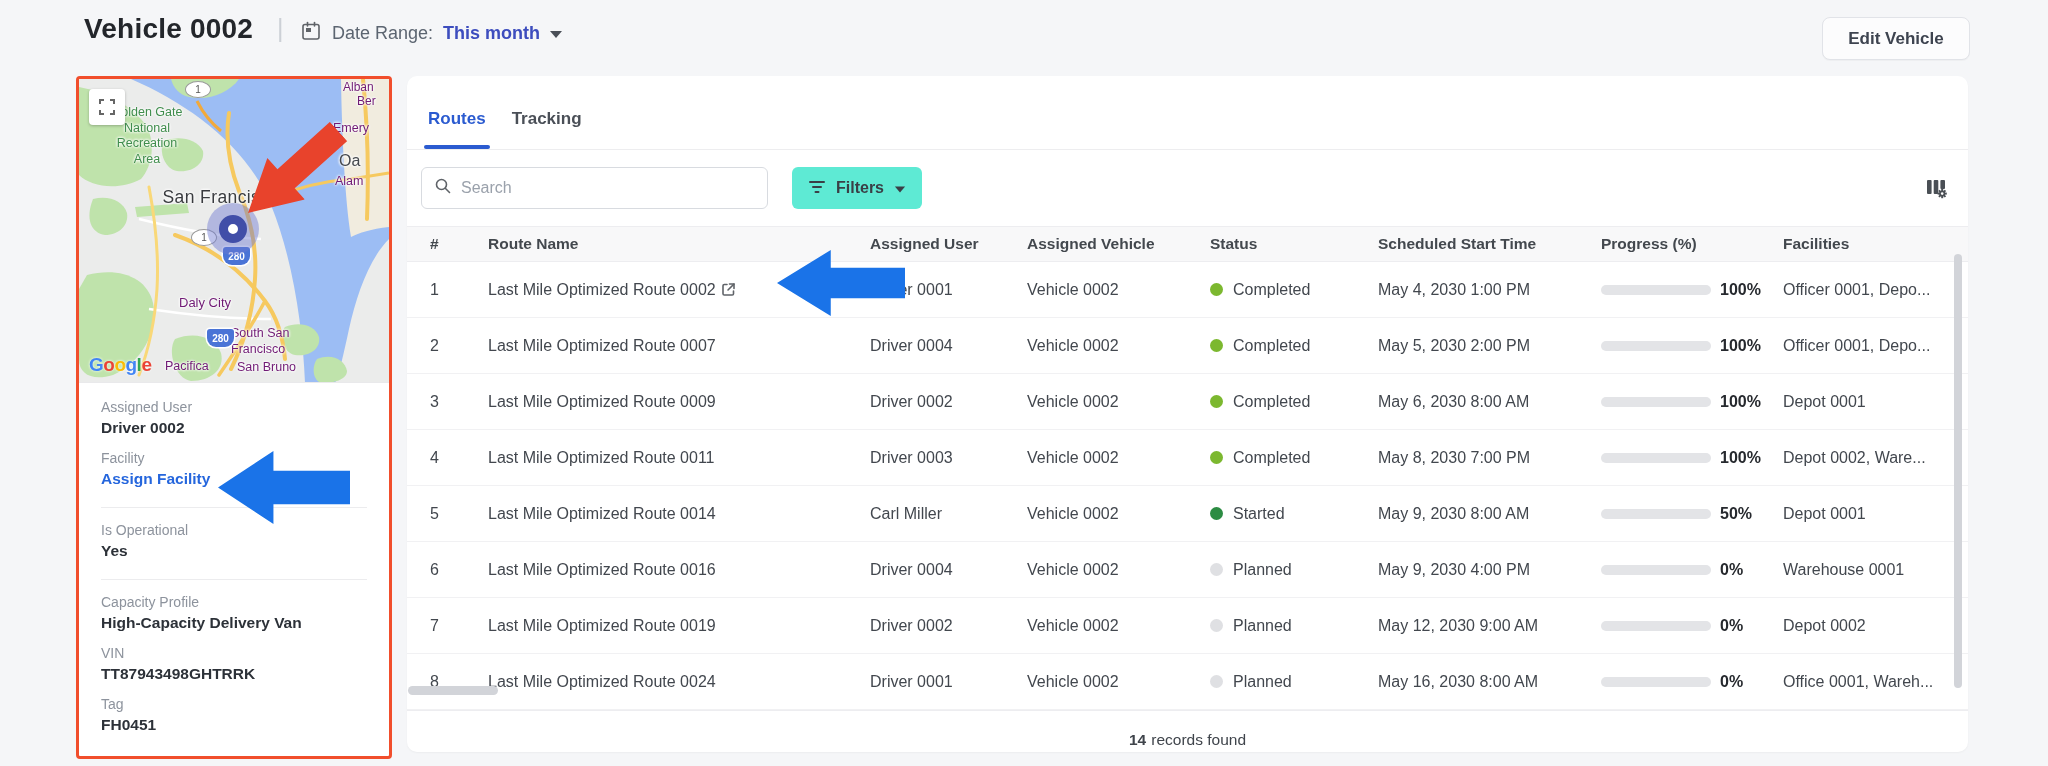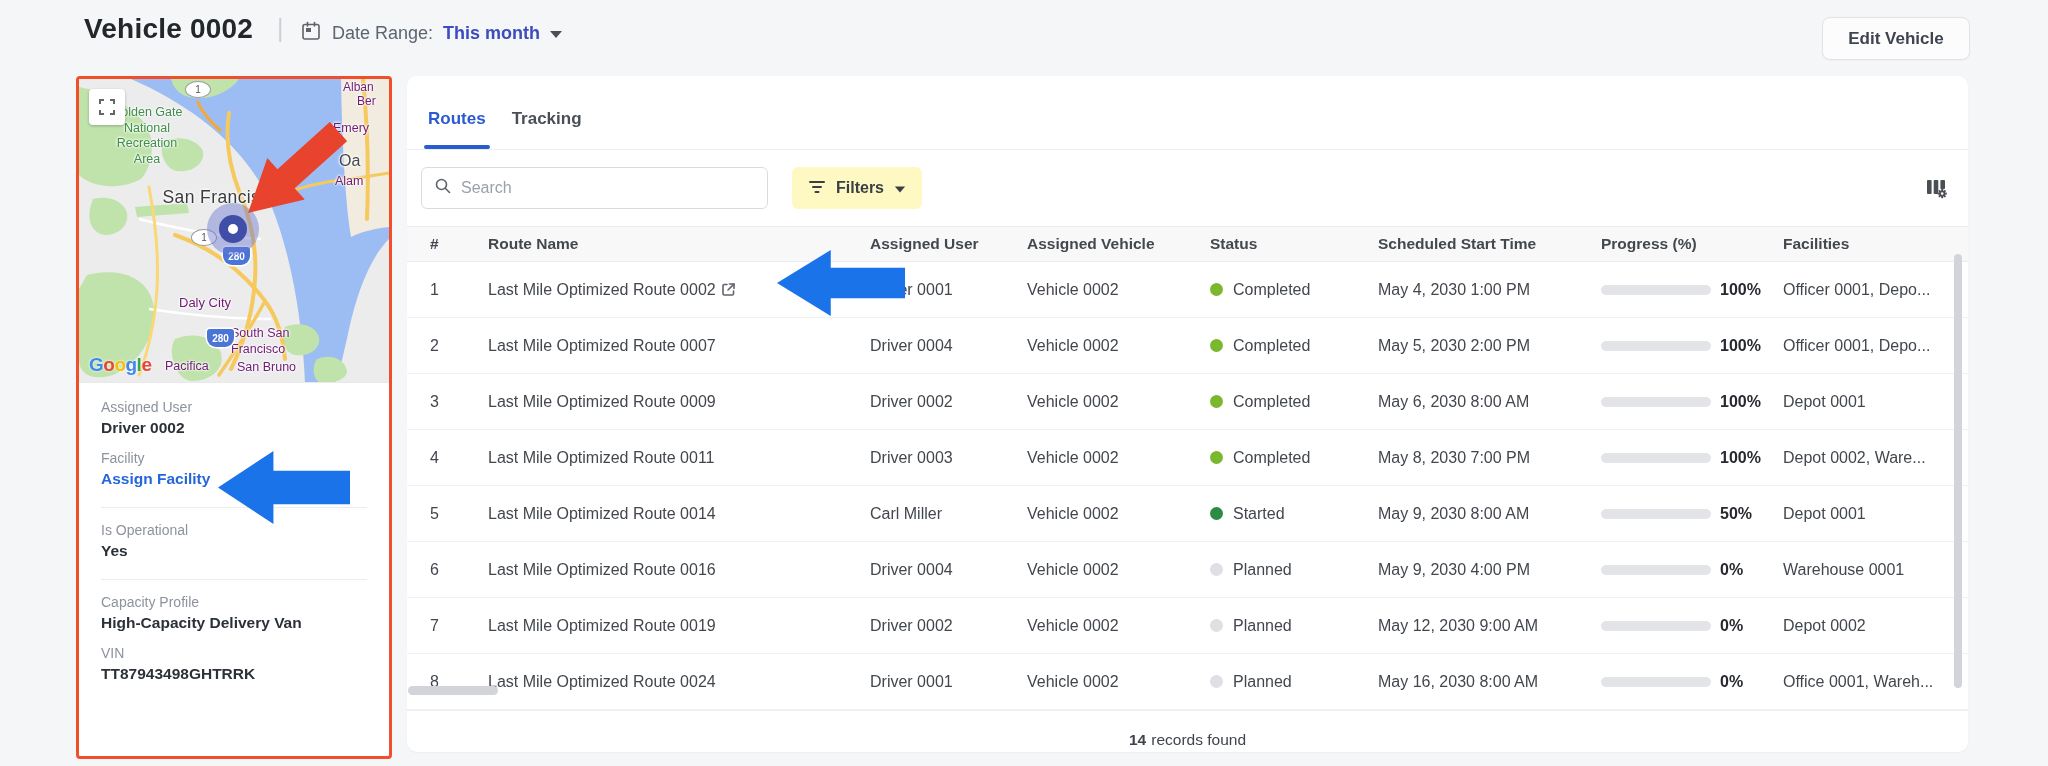--- a/index.html
+++ b/index.html
@@ -49,21 +49,21 @@
   
   .rcard { position:absolute; left:407px; top:76px; width:1561px; height:676px; background:#fff; border-radius:10px; box-shadow:0 1px 2px rgba(0,0,0,.04); }
   .tabsbar { height:74px; border-bottom:1px solid #ededef; display:flex; align-items:flex-end; padding-left:21px; }
   .tab { font-size:17px; font-weight:700; color:#4a4f57; padding:0 0 20px 0; margin-right:26px; position:relative; cursor:pointer; }
   .tab.active { color:#2b5bd0; }
   .tab.active:after { content:""; position:absolute; left:-4px; right:-4px; bottom:0; height:4px; border-radius:3px; background:#2b5bd0; }
   .toolbar { height:76px; display:flex; align-items:center; padding:0 16px 0 14px; position:relative; }
   .searchbox { width:347px; height:42px; border:1px solid #d8dbe0; border-radius:6px; display:flex; align-items:center; padding:0 12px; gap:9px; background:#fff; }
   .searchbox input { border:none; outline:none; font-size:16px; color:#3f444b; width:100%; font-family:inherit; background:transparent; }
   .searchbox input::placeholder { color:#9aa1ab; }
-  .filters-btn { margin-left:24px; height:42px; padding:0 16px; background:#fef9c3; border-radius:6px; display:flex; align-items:center; gap:10px; font-size:16px; font-weight:600; color:#3a3f46; cursor:pointer; }
+  .filters-btn { margin-left:24px; height:42px; padding:0 16px; background:#5eead4; border-radius:6px; display:flex; align-items:center; gap:10px; font-size:16px; font-weight:600; color:#3a3f46; cursor:pointer; }
   .filters-btn .caret { border-top-color:#3a3f46; transform:scale(.85); }
   .cols-btn { position:absolute; right:18px; top:24px; width:28px; height:28px; display:flex; align-items:center; justify-content:center; cursor:pointer; }
 
   .tgrid { display:grid; grid-template-columns:58px 382px 157px 183px 168px 223px 182px 1fr; align-items:center; padding-left:23px; }
   .thead { height:36px; background:#f8f8f9; border-top:1px solid #ededf0; border-bottom:1px solid #ededf0; font-size:15.5px; font-weight:700; color:#43484e; }
   .trow { height:56px; border-bottom:1px solid #f1f1f3; font-size:16px; color:#42474e; }
   .cell-route { display:flex; align-items:center; gap:4px; }
   .ext-icon { display:inline-flex; cursor:pointer; }
   .cell-status { display:flex; align-items:center; gap:10px; }
   .dot { width:13px; height:13px; border-radius:50%; background:#dfe0e3; flex:none; }
@@ -183,20 +183,24 @@
       </div>
       <div class="vgroup last">
         <div class="pair">
           <div class="plabel">Capacity Profile</div>
           <div class="pvalue">High-Capacity Delivery Van</div>
         </div>
         <div class="pair">
           <div class="plabel">VIN</div>
           <div class="pvalue">TT87943498GHTRRK</div>
         </div>
+        <div class="pair">
+          <div class="plabel">Tag</div>
+          <div class="pvalue">FH0451</div>
+        </div>
       </div>
     </div>
 
     <div class="facility-arrow arrow blue"></div>
   </div>
 
   <div class="rcard">
 
     <div class="tabsbar">
       <div class="tab active">Routes</div>

